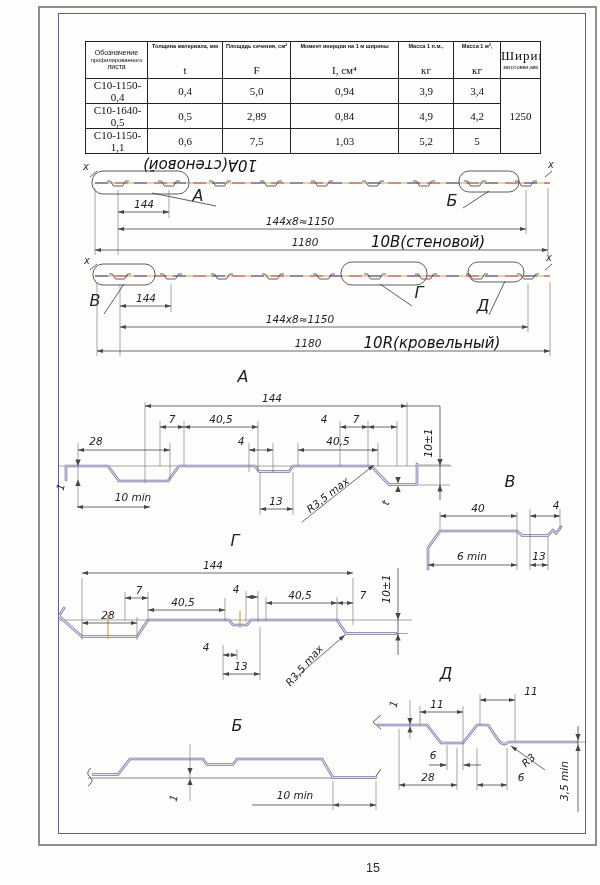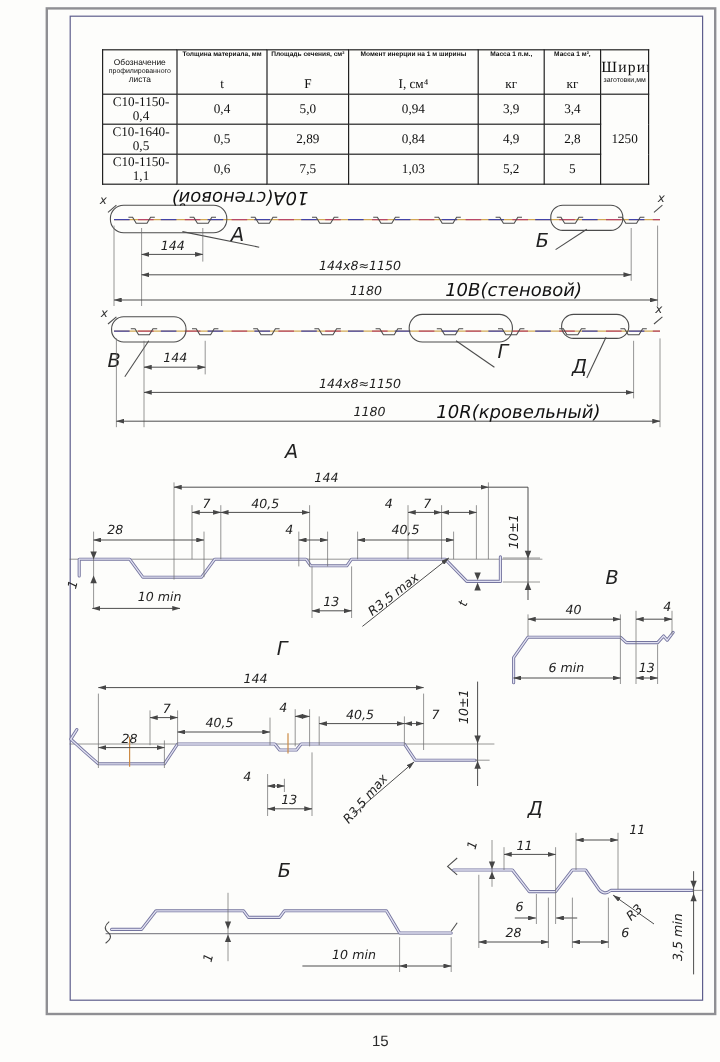--- a/index.html
+++ b/index.html
@@ -10,21 +10,21 @@
   .spec{position:absolute;left:85px;top:41px;width:455px;border-collapse:collapse;table-layout:fixed;color:#101010}
   .spec td{border:1px solid #222;padding:0;text-align:center;vertical-align:middle;overflow:hidden}
   .hcell{display:flex;flex-direction:column;justify-content:space-between;height:34px;padding:1px 0}
   .h-tiny{font:600 5.5px/1.3 "Liberation Sans",sans-serif;white-space:nowrap}
   .h-mid{font:400 7px/1.15 "Liberation Sans",sans-serif}
   .h-mid2{font:400 5.8px/1.15 "Liberation Sans",sans-serif;white-space:nowrap}
   .h-sym{font:400 11px/1.2 "Liberation Serif",serif}
   .h-big{font:400 13px/1.15 "Liberation Serif",serif;letter-spacing:1px}
   .data{font:400 11px "Liberation Serif",serif}
   .desig{text-align:center;padding-left:2px !important}
-  .pageno{position:absolute;left:310px;top:861px;width:70px;text-align:left;font:400 12.5px "Liberation Sans",sans-serif;color:#2a2a2a}
+  .pageno{position:absolute;left:310px;top:861px;width:70px;text-align:right;font:400 12.5px "Liberation Sans",sans-serif;color:#2a2a2a}
   svg.drawings{position:absolute;left:0;top:0}
   .dim{stroke:#464646;stroke-width:.8;fill:none}
   .thin{stroke:#6c6c6c;stroke-width:.6;fill:none}
   .out{stroke:#4c4c4c;stroke-width:.9;fill:none}
   .lower{stroke:#8a8a90;stroke-width:1;fill:none}
   .p1{stroke:#75759f;stroke-width:2.6;fill:none;stroke-linejoin:round;stroke-linecap:round}
   .p2{stroke:#e2e2f2;stroke-width:1.1;fill:none;stroke-linejoin:round;stroke-linecap:round}
   .org{stroke:#cc8a45;stroke-width:1;fill:none}
   .ax-y{stroke:#d2a855;stroke-width:1.1}
   .ax-b{stroke:#4343a6;stroke-width:1.1}
@@ -103,21 +103,21 @@
       <td class="data">3,9</td>
       <td class="data">3,4</td>
       <td class="data" rowspan="3">1250</td>
     </tr>
     <tr style="height:17px">
       <td class="data desig">С10-1640-0,5</td>
       <td class="data">0,5</td>
       <td class="data">2,89</td>
       <td class="data">0,84</td>
       <td class="data">4,9</td>
-      <td class="data">2,8</td>
+      <td class="data">4,2</td>
     </tr>
     <tr style="height:17px">
       <td class="data desig">С10-1150-1,1</td>
       <td class="data">0,6</td>
       <td class="data">7,5</td>
       <td class="data">1,03</td>
       <td class="data">5,2</td>
       <td class="data">5</td>
     </tr>
   </tbody>

